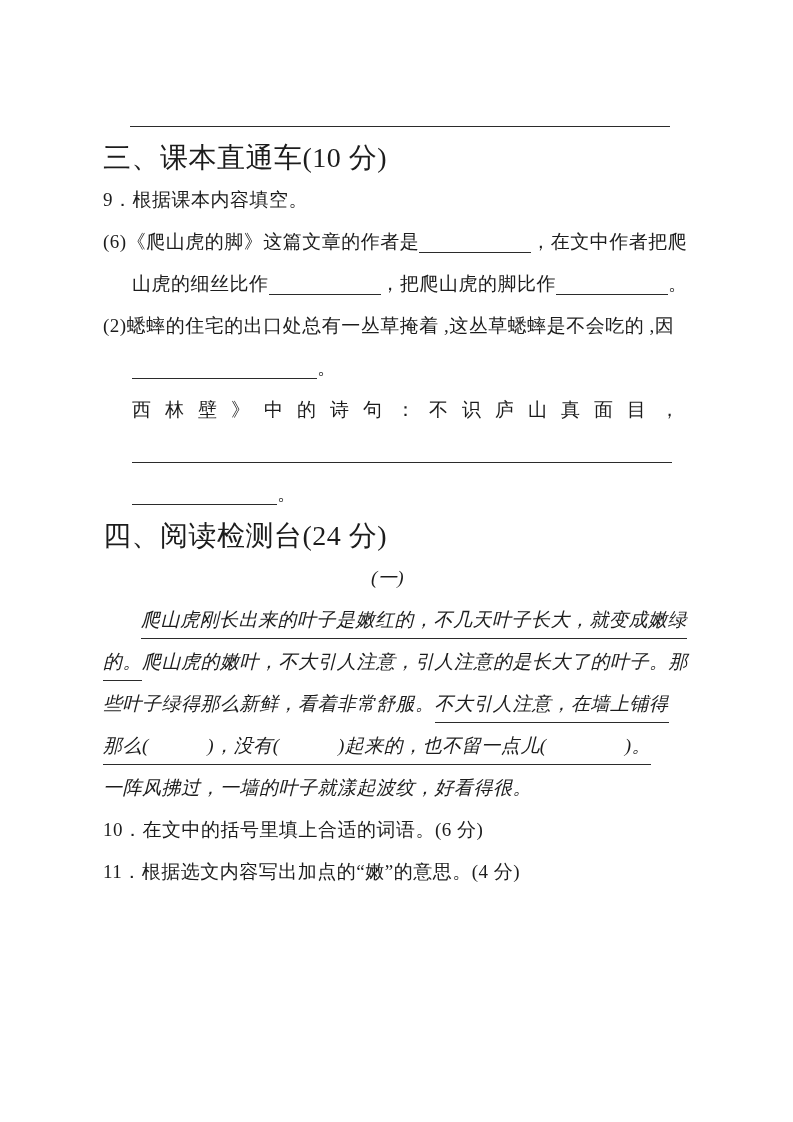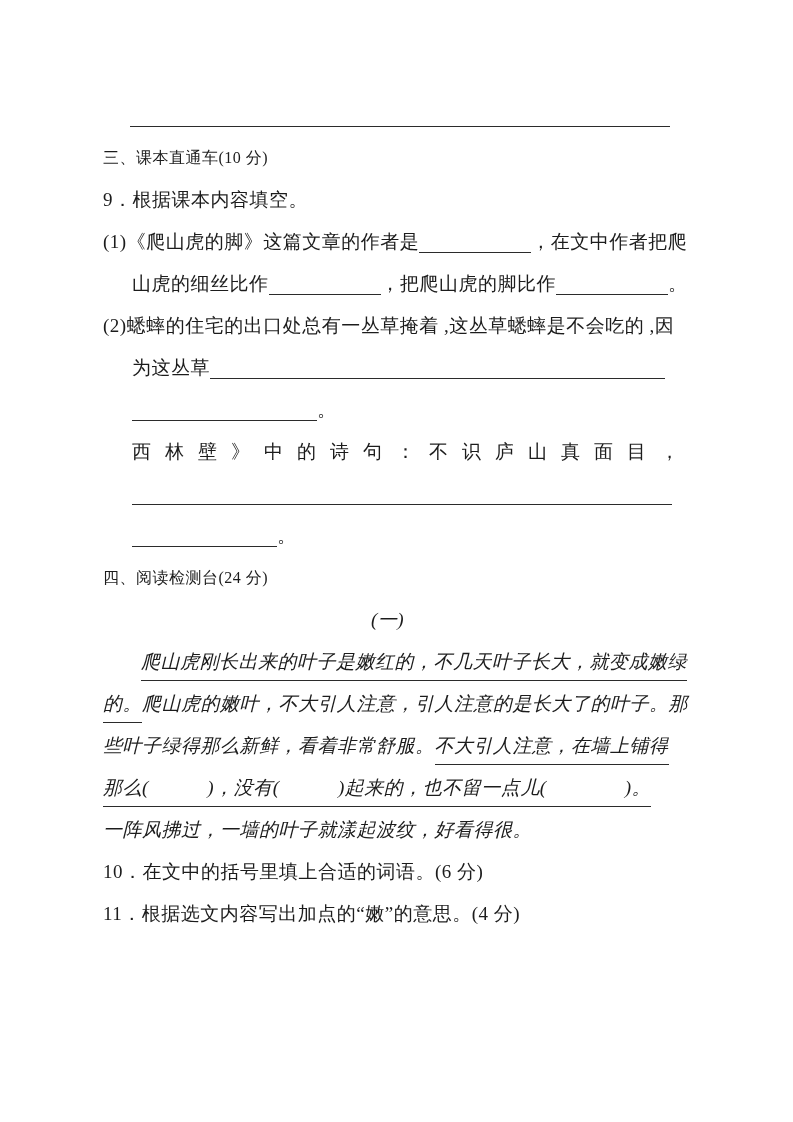--- a/index.html
+++ b/index.html
@@ -9,21 +9,21 @@
     color:#1c1c1c;
   }
   .page{
     position:relative;width:793px;height:1122px;background:#fff;
     box-sizing:border-box;padding:95px 100px 0 103px;
   }
   .line{
     height:42px;line-height:42px;white-space:nowrap;
     font-size:19px;letter-spacing:0.5px;
   }
-  .line.heading{font-size:16px;}
+  .line.heading{font-size:28px;}
   .line.center{text-align:center;width:569px;}
   .line.kai{font-style:italic;font-size:19px;letter-spacing:0.5px;}
   .line.spread{letter-spacing:14px;}
   .pad{display:inline-block;height:1px;}
   .blank{
     display:inline-block;height:26px;vertical-align:-5px;
     border-bottom:1.5px solid #2b2b2b;
   }
   .ul{border-bottom:1.5px solid #2b2b2b;padding-bottom:8px;}
   .dotem{position:relative;display:inline-block;}
@@ -33,24 +33,23 @@
   }
 </style>
 </head>
 <body>
 
 <div class="page">
   <div>
       <div class="line"><span class="pad" style="width: 27px;"></span><span class="blank" style="width: 540px;"></span></div>
       <div class="line heading"><span class="">三、课本直通车(10 分)</span></div>
       <div class="line"><span class="">9．根据课本内容填空。</span></div>
-      <div class="line"><span class="">(1)《爬山虎的脚》这篇文章的作者是</span><span class="blank" style="width: 112px;"></span><span class="">，在文中作者把爬</span></div>
+      <div class="line"><span class="">(6)《爬山虎的脚》这篇文章的作者是</span><span class="blank" style="width: 112px;"></span><span class="">，在文中作者把爬</span></div>
       <div class="line"><span class="pad" style="width: 29px;"></span><span class="">山虎的细丝比作</span><span class="blank" style="width: 112px;"></span><span class="">，把爬山虎的脚比作</span><span class="blank" style="width: 112px;"></span><span class="">。</span></div>
       <div class="line"><span class="">(2)蟋蟀的住宅的出口处总有一丛草掩着 ,这丛草蟋蟀是不会吃的 ,因</span></div>
-      <div class="line"><span class="pad" style="width: 29px;"></span><span class="">为这丛草</span><span class="blank" style="width: 455px;"></span></div>
       <div class="line"><span class="pad" style="width: 29px;"></span><span class="blank" style="width: 185px;"></span><span class="">。</span></div>
       <div class="line spread"><span class="pad" style="width: 29px;"></span><span class="">西林壁》中的诗句：不识庐山真面目，</span></div>
       <div class="line"><span class="pad" style="width: 29px;"></span><span class="blank" style="width: 540px;"></span></div>
       <div class="line"><span class="pad" style="width: 29px;"></span><span class="blank" style="width: 145px;"></span><span class="">。</span></div>
       <div class="line heading"><span class="">四、阅读检测台(24 分)</span></div>
       <div class="line center kai"><span class="">(一)</span></div>
       <div class="line kai"><span class="pad" style="width: 38px;"></span><span class="ul">爬山虎刚长出来的叶子是嫩红的，不几天叶子长大，就变成嫩绿</span></div>
       <div class="line kai"><span class="ul">的。</span><span class="">爬山虎的嫩叶，不大引人注意，引人注意的是长大了的叶子。那</span></div>
       <div class="line kai"><span class="">些叶子绿得那么新鲜，看着非常舒服。</span><span class="ul">不大引人注意，在墙上铺得</span></div>
       <div class="line kai"><span class="ul">那么(　　　)，没有(　　　)起来的，也不留一点儿(　　　　)。</span></div>

